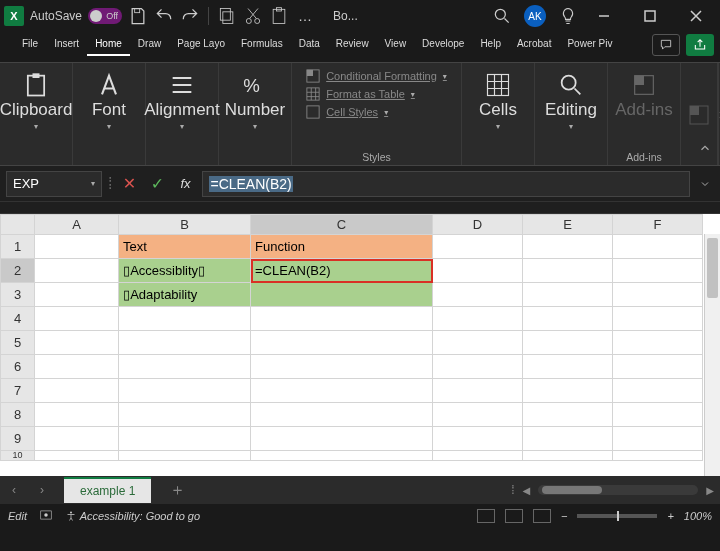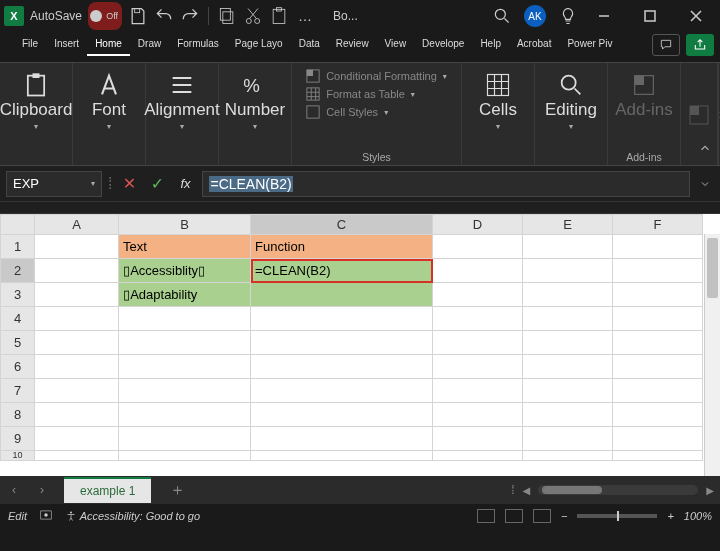--- a/index.html
+++ b/index.html
@@ -2,21 +2,21 @@
 <html><head>
 <meta charset="utf-8">
 <style>
   * { margin: 0; padding: 0; box-sizing: border-box; font-family: "Segoe UI", Arial, sans-serif; }
   body { background:#1a1a1a; width:720px; height:551px; overflow:hidden; color:#ccc; position:relative; }
 
   
   .titlebar { height:32px; background:#1a1a1a; display:flex; align-items:center; padding:0 4px; gap:6px; font-size:12px; }
   .xl-logo { width:20px; height:20px; background:#107c41; color:#fff; font-size:11px; font-weight:bold; display:flex; align-items:center; justify-content:center; border-radius:2px;}
   .autosave { display:flex; align-items:center; gap:6px; }
-  .toggle { width:34px; height:28px; background:#7f1d1d; border-radius:8px; position:relative; display:flex; align-items:center;text-align:right; }
+  .toggle { width:34px; height:16px; background:#701a75; border-radius:8px; position:relative; display:flex; align-items:center;text-align:right; }
   .toggle-knob { width:12px; height:12px; background:#ccc; border-radius:50%; position:absolute; left:2px; }
   .toggle-label { font-size:9px; color:#ccc; position:absolute; right:4px; }
   .tb-icon { width:20px; height:20px; fill:#ccc; display:flex; align-items:center; justify-content:center; cursor:pointer; }
   .tb-sep { width:1px; height:18px; background:#444; margin:0 2px; }
   .tb-title { flex:0 0 auto; margin-left:12px; font-size:12px; color:#ccc; max-width:36px; overflow:hidden; white-space:nowrap; text-overflow:ellipsis;}
   .tb-spacer { flex:1; }
   .avatar { width:22px; height:22px; border-radius:50%; background:#0a5fbf; color:#fff; font-size:10px; display:flex; align-items:center; justify-content:center; margin:0 6px;}
   .win-btn { width:40px; height:32px; display:flex; align-items:center; justify-content:center; }
   .win-btn svg { width:12px; height:12px; stroke:#ccc; fill:none; stroke-width:1.5; }
 
@@ -30,21 +30,21 @@
 
   
   .ribbon { height:104px; background:#2b2b2b; display:flex; border-bottom:1px solid #444; border-top:1px solid #444; position:relative;}
   .ribbon-group { display:flex; flex-direction:column; align-items:center; justify-content:space-between; padding:4px 6px 2px 6px; border-right:1px solid #3a3a3a; }
   .ribbon-group.nolabel { justify-content:center; }
   .rg-label { font-size:10.5px; color:#aaa; margin-top:2px; }
   .big-btn { display:flex; flex-direction:column; align-items:center; gap:2px; width:60px; cursor:pointer; padding-top:4px;}
   .big-btn svg { width:28px; height:28px; fill:#ddd; }
   .big-btn-label { font-size:17px; color:#ddd; text-align:center; line-height:1.1;}
   .chev { font-size:8px; color:#aaa; }
-  .style-rows { display:flex; flex-direction:column; gap:4px; font-size:11px; color:#888; padding-top:2px;}
+  .style-rows { display:flex; flex-direction:column; gap:4px; font-size:11px; color:#888; padding-top:2px;text-decoration:underline;}
   .style-row { display:flex; align-items:center; gap:6px; cursor:pointer; }
   .style-row svg { width:14px; height:14px; fill:#888; }
   .dim .big-btn-label, .dim svg { color:#666; fill:#666; }
   .ribbon-collapse { position:absolute; right:8px; bottom:6px; }
   .ribbon-overflow { border-left:1px solid #3a3a3a; width:24px; display:flex; align-items:center; justify-content:center; color:#aaa; font-size:14px;}
 
   
   .fxbar { height:36px; background:#1f1f1f; display:flex; align-items:center; padding:4px 6px; gap:6px; border-bottom:1px solid #333;}
   .name-box { width:96px; height:26px; background:#2b2b2b; border:1px solid #444; display:flex; align-items:center; justify-content:space-between; padding:0 6px; color:#fff; font-size:13px;}
   .fx-btn { width:22px; height:22px; display:flex; align-items:center; justify-content:center; }
@@ -170,22 +170,22 @@
         <path d="M1 1l10 10M11 1L1 11"></path>
       </svg>
     </div>
 </div>
 
 <div class="menubar">
   <div class="menu-item">File</div>
   <div class="menu-item">Insert</div>
   <div class="menu-item active">Home</div>
   <div class="menu-item">Draw</div>
+  <div class="menu-item">Page Layo</div>
   <div class="menu-item">Formulas</div>
-  <div class="menu-item">Page Layo</div>
   <div class="menu-item">Data</div>
   <div class="menu-item">Review</div>
   <div class="menu-item">View</div>
   <div class="menu-item">Develope</div>
   <div class="menu-item">Help</div>
   <div class="menu-item">Acrobat</div>
   <div class="menu-item">Power Piv</div>
   <div class="menu-right">
     <div class="comment-box">
         <svg width="14" height="14" viewBox="0 0 24 24">

